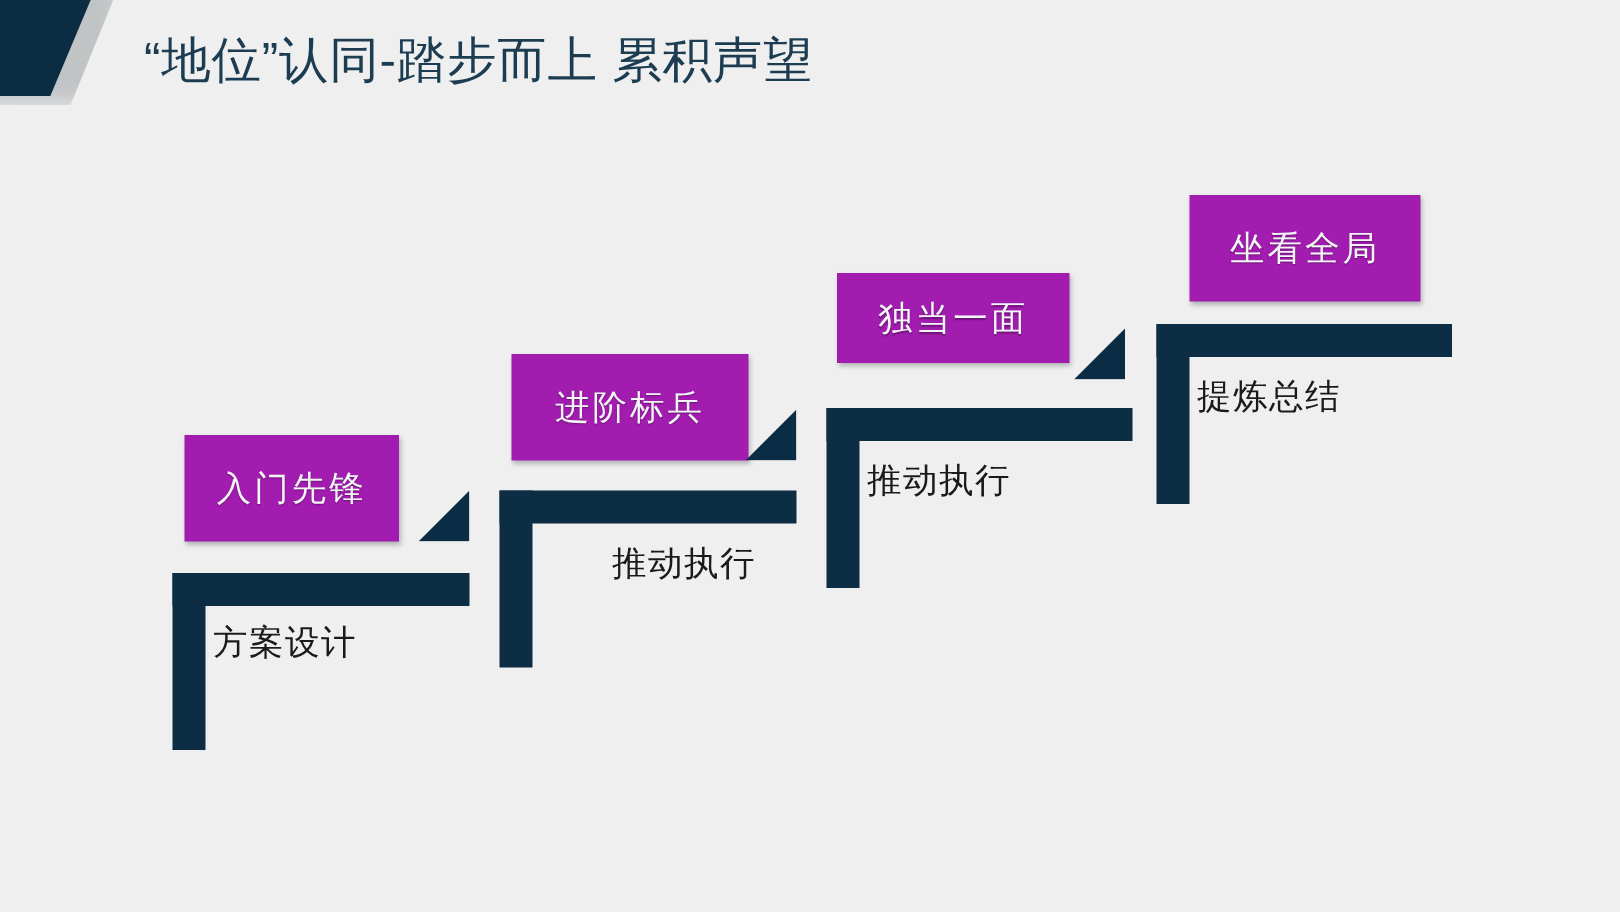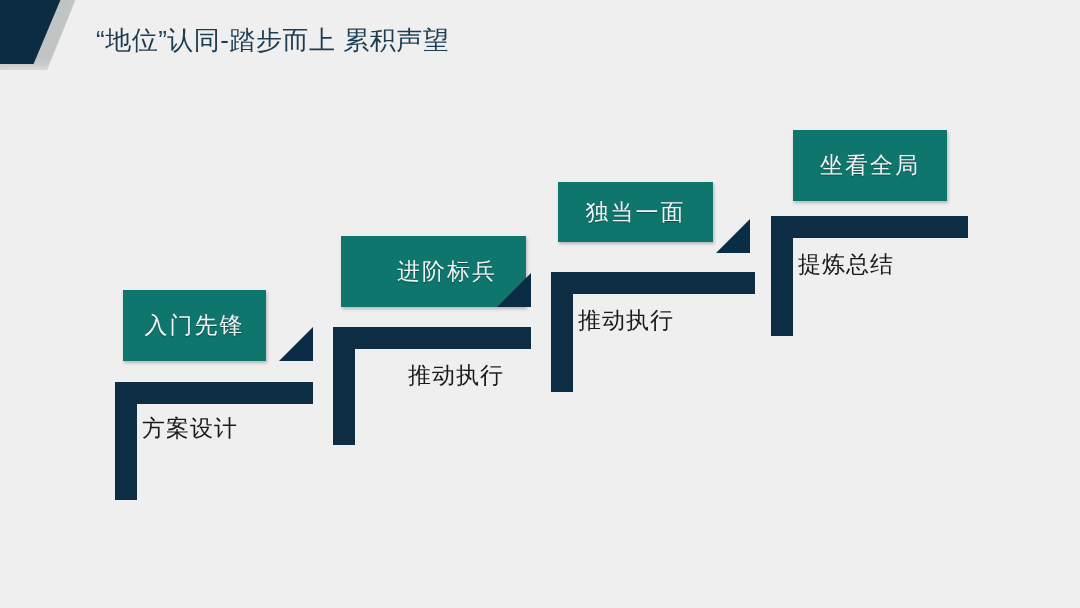--- a/index.html
+++ b/index.html
@@ -42,34 +42,34 @@
     height: 82px;
     background: #0c2c44;
     clip-path: polygon(0% 0%, 100% 0%, 58% 100%, 0% 100%);
   }
 
   
   #title {
     position: absolute;
     left: 96px;
     top: 20px;
-    font-size: 26px;
+    font-size: 33px;
     line-height: 40px;
     letter-spacing: .5px;
     color: #1c3c52;
     white-space: nowrap;
     font-weight: 400;
   }
 
   
   .step { position: absolute; }
 
   .step-box {
     position: absolute;
-    background: #0f766e;
+    background: #a21caf;
     box-shadow: 1px 2px 3px rgba(90,95,100,.40);
     display: flex;
     align-items: center;
     justify-content: center;
   }
   .step-box-label {
     color: #f2f4f5;
     font-size: 23px;
     letter-spacing: 2px;
     white-space: nowrap;
@@ -130,21 +130,21 @@
     <div class="step-tail" style="left:279px; top:327px; width:34px; height:34px;"></div>
 
     <div class="step-bracket" style="left:115px; top:382px; width:198px; height:118px; background:transparent; box-shadow:none;">
       <div class="step-bracket-arm-h" style="width:198px;"></div>
       <div class="step-bracket-arm-v" style="height:118px;"></div>
     </div>
     <div class="step-sublabel" style="left:142px; top:413px;">方案设计</div>
   </div>
 
   <div class="step">
-    <div class="step-box" style="left:341px; top:236px; width:158px; height:71px;padding-left:27px;">
+    <div class="step-box" style="left:341px; top:236px; width:158px; height:71px;">
       <span class="step-box-label">进阶标兵</span>
     </div>
     <div class="step-tail" style="left:497px; top:273px; width:34px; height:34px;"></div>
 
     <div class="step-bracket" style="left:333px; top:327px; width:198px; height:118px; background:transparent; box-shadow:none;">
       <div class="step-bracket-arm-h" style="width:198px;"></div>
       <div class="step-bracket-arm-v" style="height:118px;"></div>
     </div>
     <div class="step-sublabel" style="left:360px; top:360px;margin-left:48px;">推动执行</div>
   </div>

